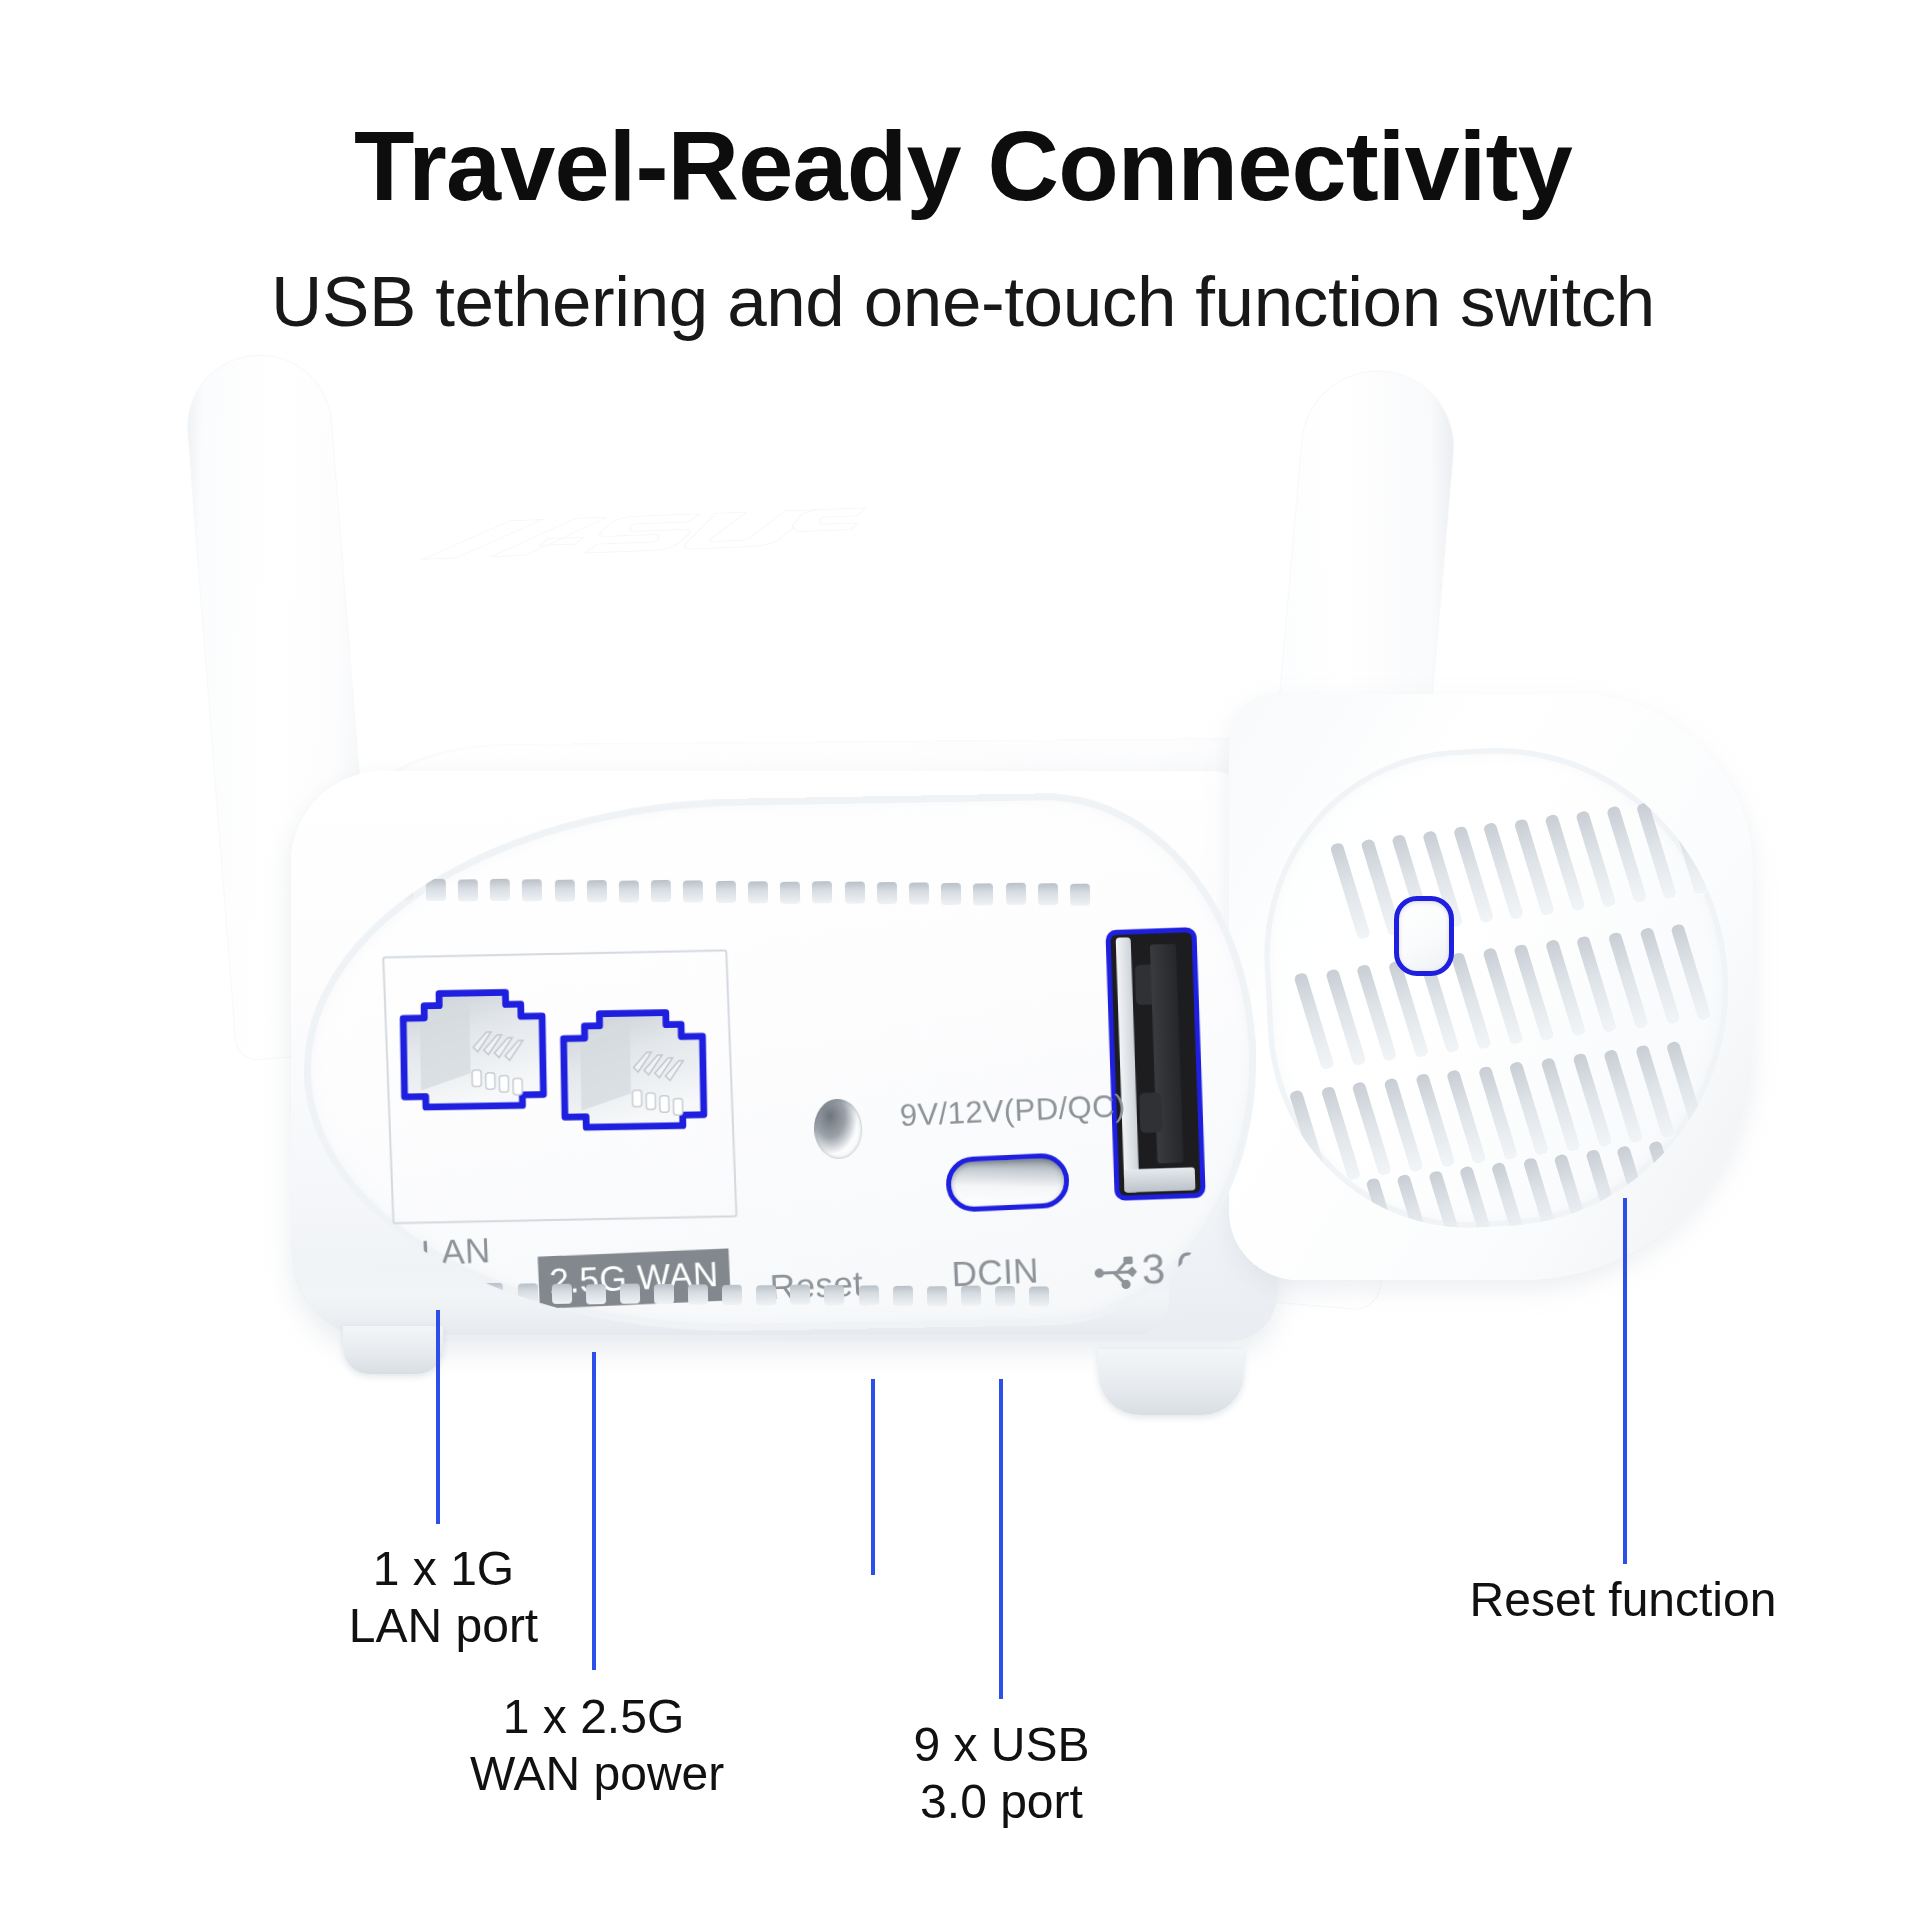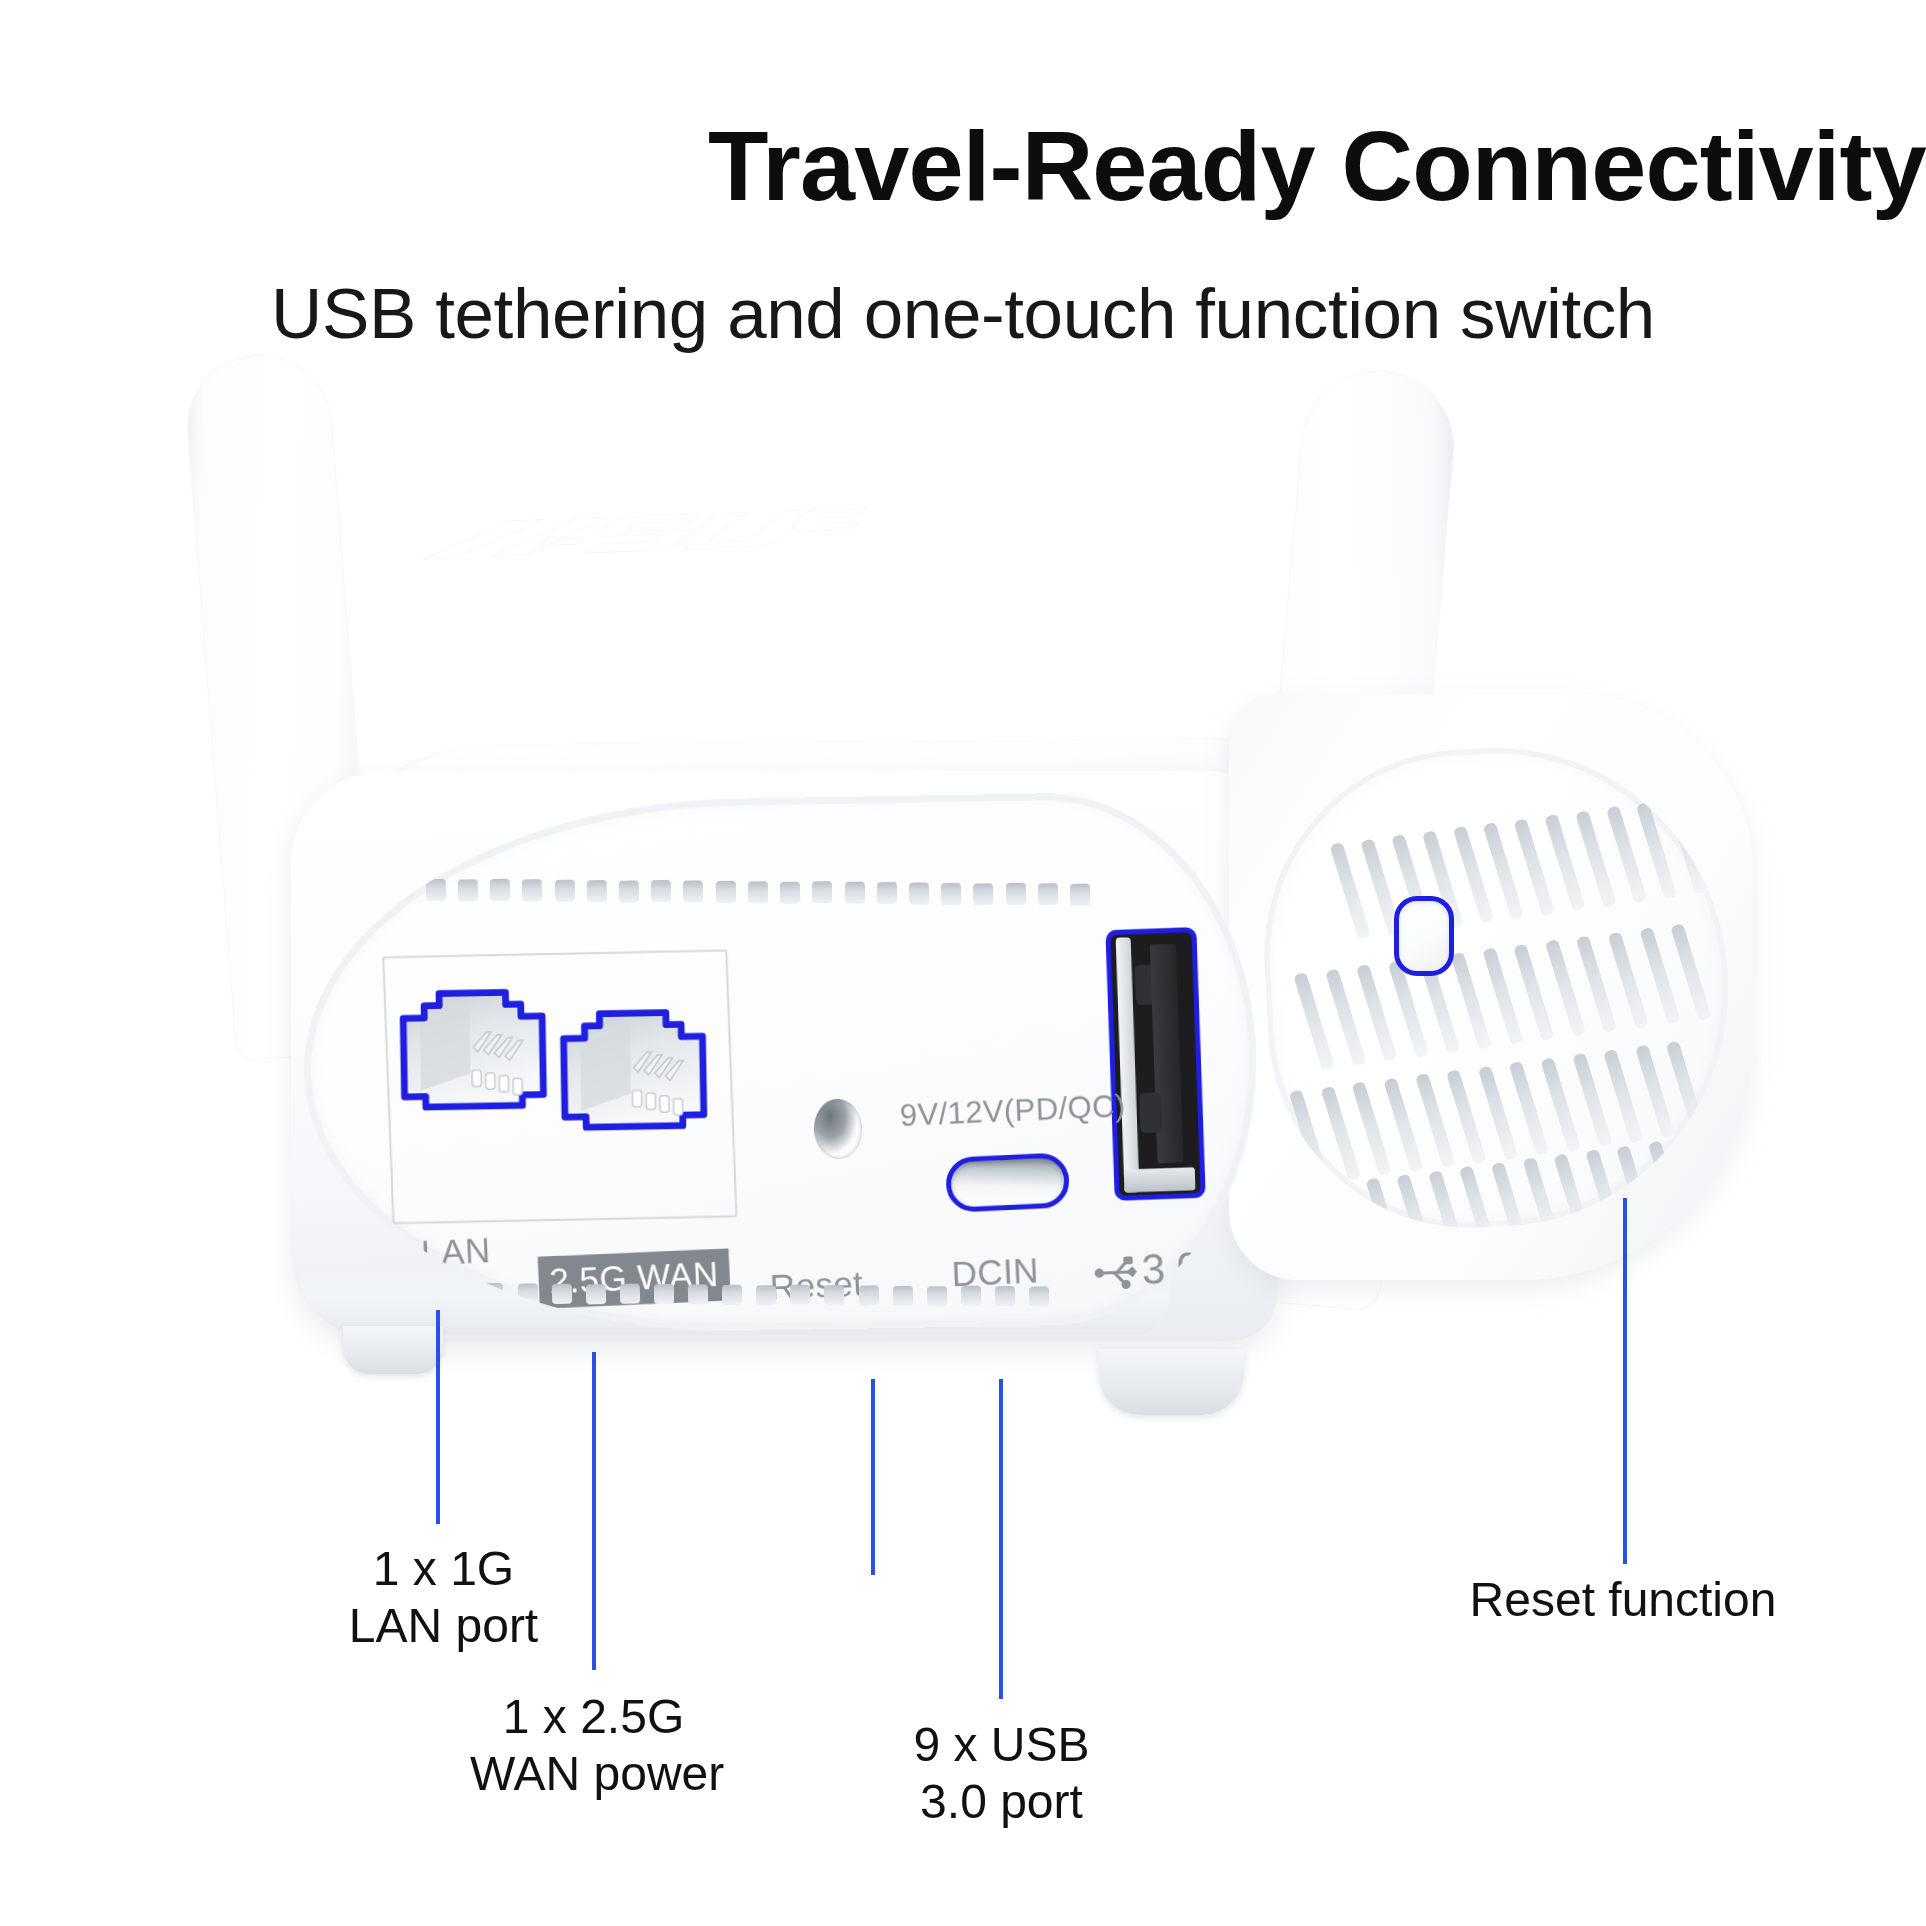--- a/index.html
+++ b/index.html
@@ -15,40 +15,39 @@
     position: relative;
     width: 1926px; height: 1926px;
     background: #ffffff;
   }
 
   
   .title {
     position: absolute;
     left: 0; top: 116px;
     width: 1926px;
-    text-align: right;
+    text-align: center;
     font-size: 99px;
     font-weight: 700;
     line-height: 1.0;
     letter-spacing: -0.8px;
     color: #0d0d0d;
     white-space: nowrap;
   }
   .subtitle {
     position: absolute;
     left: 0; top: 266px;
     width: 1926px;
     text-align: center;
     font-size: 71px;
     font-weight: 400;
     line-height: 1.0;
     letter-spacing: -0.4px;
     color: #181818;
     white-space: nowrap;
-    margin-top: 12px;
   }
 
   
   #product {
     position: absolute;
     left: 0; top: 324px;
     width: 1926px; height: 1233px;
   }
 
   

